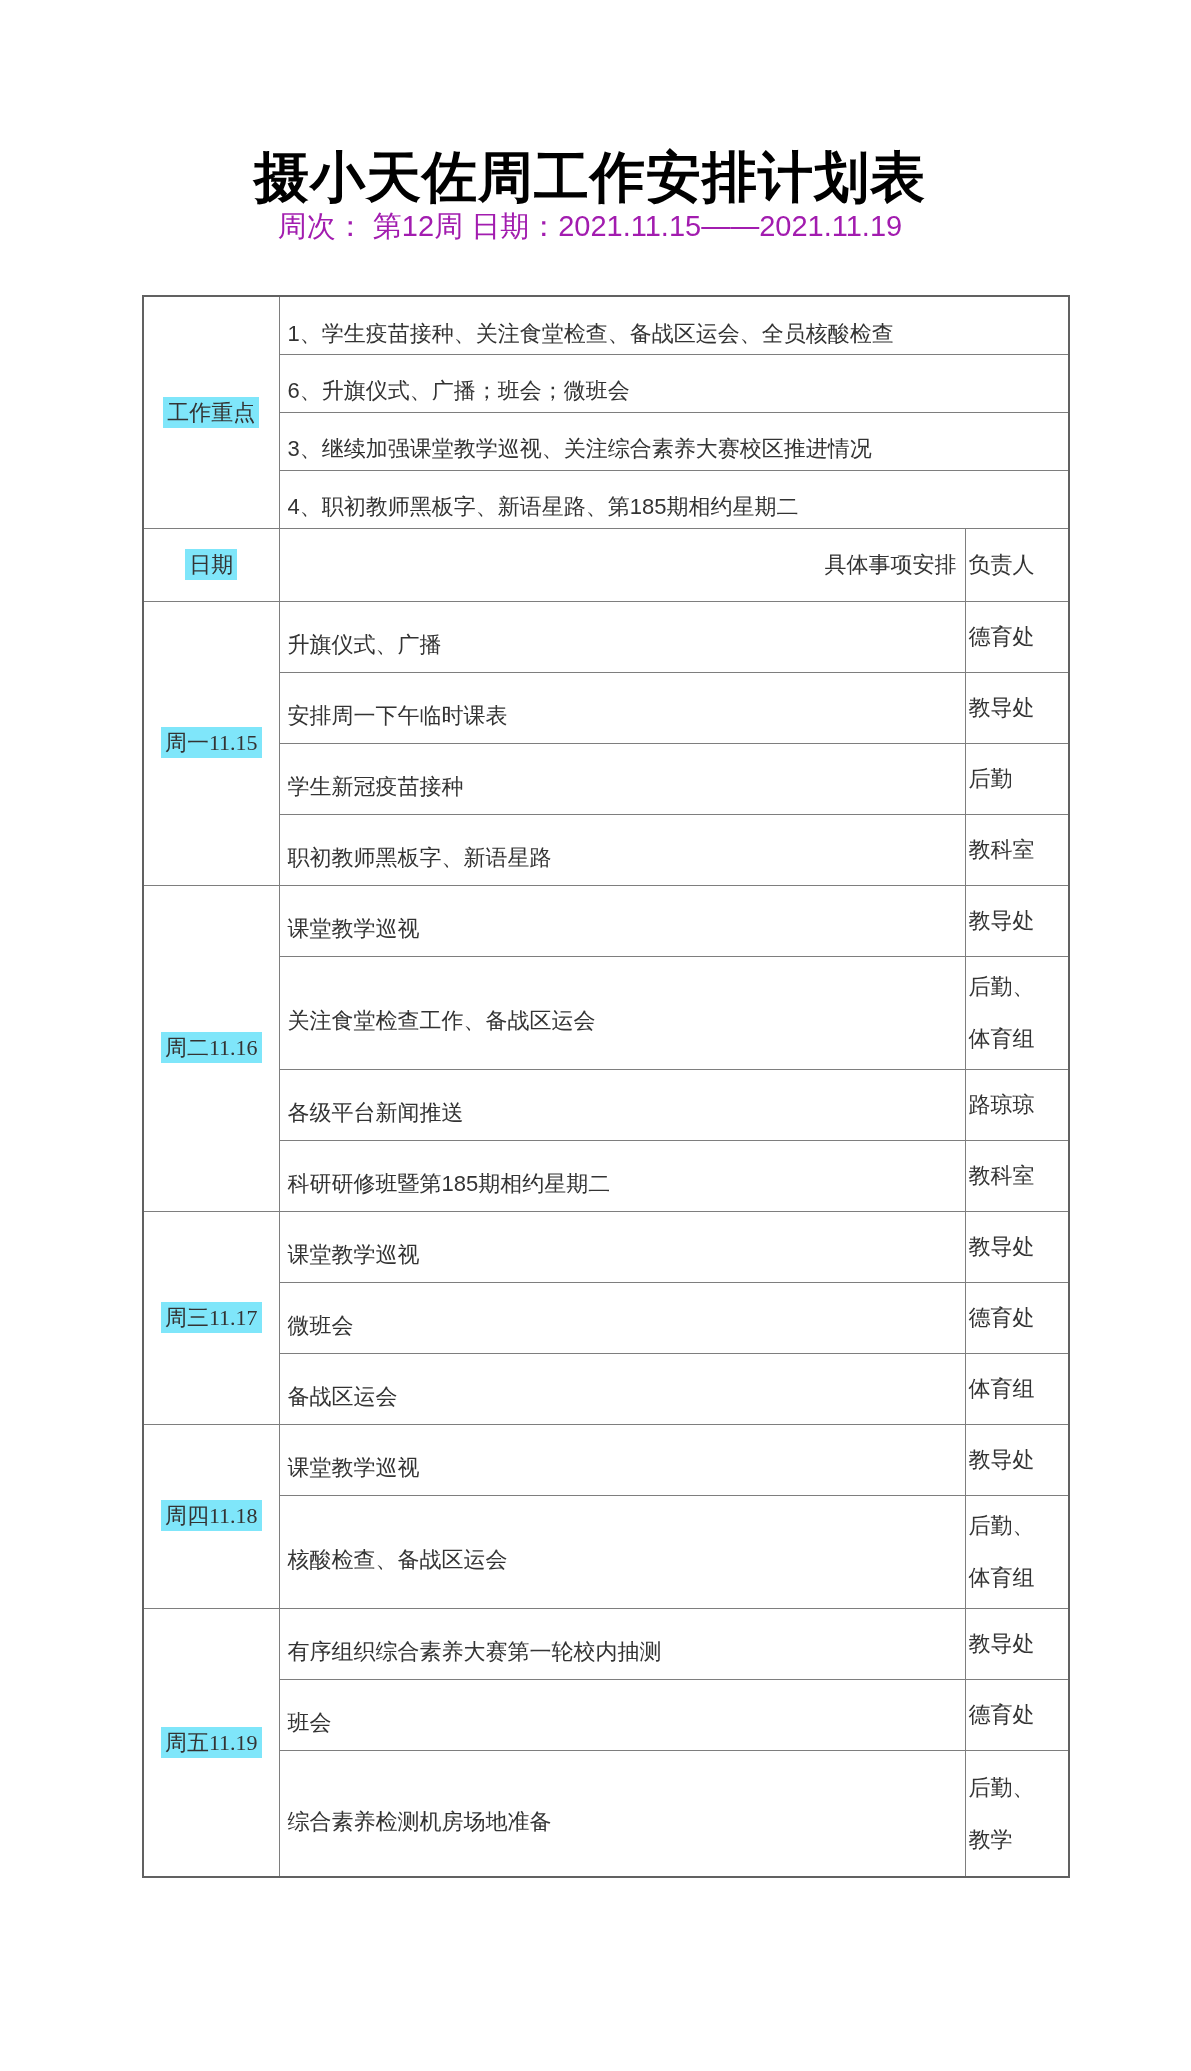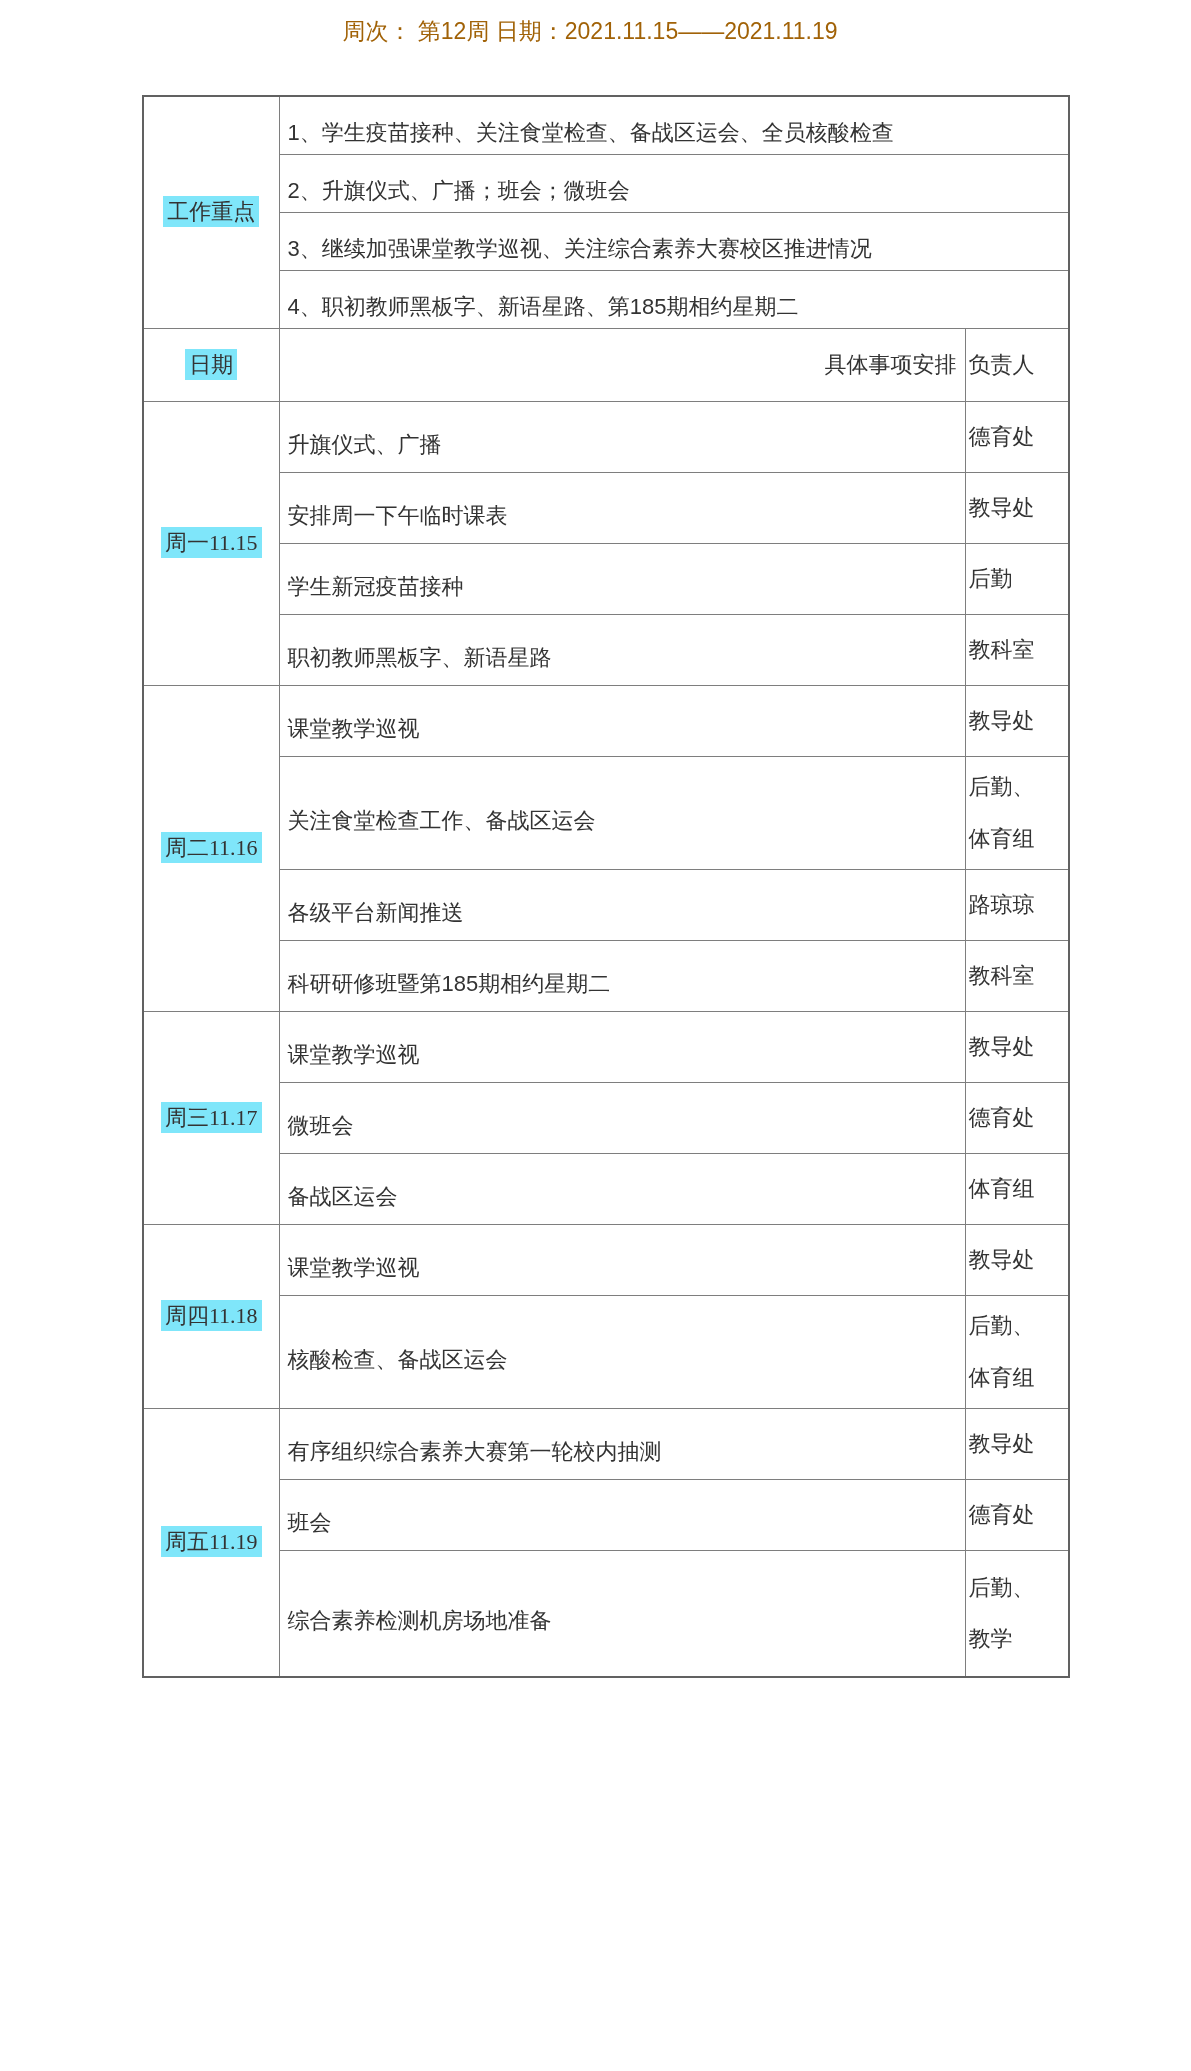--- a/index.html
+++ b/index.html
@@ -21,25 +21,25 @@
     width: 1180px;
     text-align: center;
     font-size: 55px;
     line-height: 1.08;
     font-weight: 900;
     color: #000000;
     letter-spacing: 1px;
     white-space: nowrap;
   }
   .doc-subtitle {
-    margin-top: 16px;
+    margin-top: 0;
     width: 1180px;
     text-align: center;
-    font-size: 23px;
-    color: #a16207;
+    font-size: 29px;
+    color: #a21caf;
     white-space: nowrap;
   }
   table.schedule {
     margin: 48px 0 0 142px;
     width: 926px;
     border-collapse: collapse;
     table-layout: fixed;
     border: 2px solid #616161;
   }
   table.schedule td {
@@ -61,35 +61,36 @@
   .hl {
     background: var(--hl);
     padding: 3px 4px;
     white-space: nowrap;
   }
 </style>
 </head>
 <body>
 
 <div class="page">
+  <div class="doc-title">摄小天佐周工作安排计划表</div>
   <div class="doc-subtitle">周次： 第12周 日期：2021.11.15——2021.11.19</div>
 
   <table class="schedule">
     <colgroup>
       <col style="width:136px">
       <col style="width:686px">
       <col style="width:104px">
     </colgroup>
     <tbody id="schedule-body">
         <tr class="row-focus">
           <td class="cell-day" rowspan="4"><span class="hl">工作重点</span></td>
           <td class="cell-task" colspan="2">1、学生疫苗接种、关注食堂检查、备战区运会、全员核酸检查</td>
         </tr>
         <tr class="row-focus">
-          <td class="cell-task" colspan="2">2、升旗仪式、广播；班会；微班会</td>
+          <td class="cell-task" colspan="2">6、升旗仪式、广播；班会；微班会</td>
         </tr>
         <tr class="row-focus">
           <td class="cell-task" colspan="2">3、继续加强课堂教学巡视、关注综合素养大赛校区推进情况</td>
         </tr>
         <tr class="row-focus">
           <td class="cell-task" colspan="2">4、职初教师黑板字、新语星路、第185期相约星期二</td>
         </tr>
         <tr class="row-header">
           <td class="cell-day"><span class="hl">日期</span></td>
           <td class="cell-head-task">具体事项安排</td>

